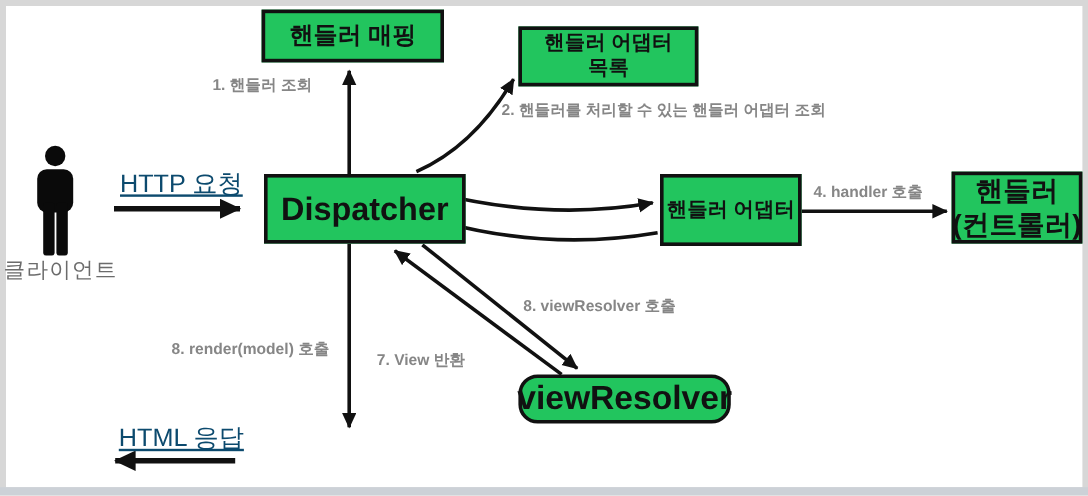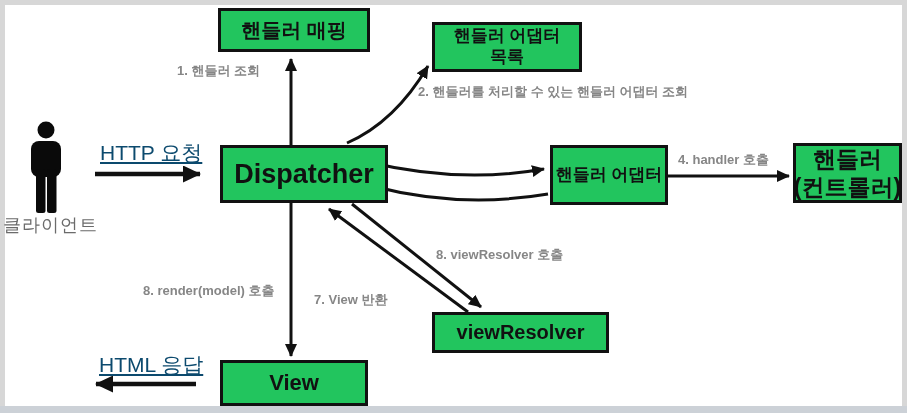--- a/index.html
+++ b/index.html
@@ -32,21 +32,21 @@
     white-space:nowrap;
   }
   .lbl.big { font-size:21px; font-weight:normal; color:#0c4a6e;text-decoration:underline; }
   .lbl.client { font-size:18px; font-weight:normal; color:#6b6b6b; letter-spacing:1px; }
 
   #box-handler-mapping     { left:218px; top:8px;   width:152px; height:44px; font-size:20px; }
   #box-handler-adapter-list{ left:432px; top:22px;  width:150px; height:50px; font-size:17px; }
   #box-dispatcher          { left:220px; top:145px; width:168px; height:58px; font-size:27px; }
   #box-handler-adapter     { left:550px; top:145px; width:118px; height:60px; font-size:17px; }
   #box-handler-controller  { left:793px; top:143px; width:109px; height:60px; font-size:23px; }
-  #box-view-resolver       { left:432px; top:312px; width:177px; height:41px; font-size:20px; }
+  #box-view-resolver       { left:432px; top:312px; width:177px; height:41px; font-size:28px;border-radius:16px; }
   #box-view                { left:220px; top:360px; width:148px; height:46px; font-size:22px; }
 
   #lbl-step1 { left:177px; top:62px; }
   #lbl-step2 { left:418px; top:83px; }
   #lbl-step3 { left:393px; top:144px; }
   #lbl-step4 { left:678px; top:151px; }
   #lbl-step5 { left:381px; top:202px; }
   #lbl-step6 { left:436px; top:246px; }
   #lbl-step7 { left:314px; top:291px; }
   #lbl-step8 { left:127px; top:282px;margin-left:16px; }
@@ -111,23 +111,20 @@
 
     <div class="box" id="box-handler-controller">
       <div>핸들러</div>
       <div>(컨트롤러)</div>
     </div>
 
     <div class="box" id="box-view-resolver">
       <div>viewResolver</div>
     </div>
 
-    <div class="box" id="box-view">
-      <div>View</div>
-    </div>
 
     <div class="lbl" id="lbl-step1">1. 핸들러 조회</div>
     <div class="lbl" id="lbl-step2">2. 핸들러를 처리할 수 있는 핸들러 어댑터 조회</div>
     <div class="lbl" id="lbl-step4">4. handler 호출</div>
     <div class="lbl" id="lbl-step6">8. viewResolver 호출</div>
     <div class="lbl" id="lbl-step7">7. View 반환</div>
     <div class="lbl" id="lbl-step8">8. render(model) 호출</div>
     <div class="lbl big" id="lbl-http">HTTP 요청</div>
     <div class="lbl client" id="lbl-client">클라이언트</div>
     <div class="lbl big" id="lbl-html">HTML 응답</div>

